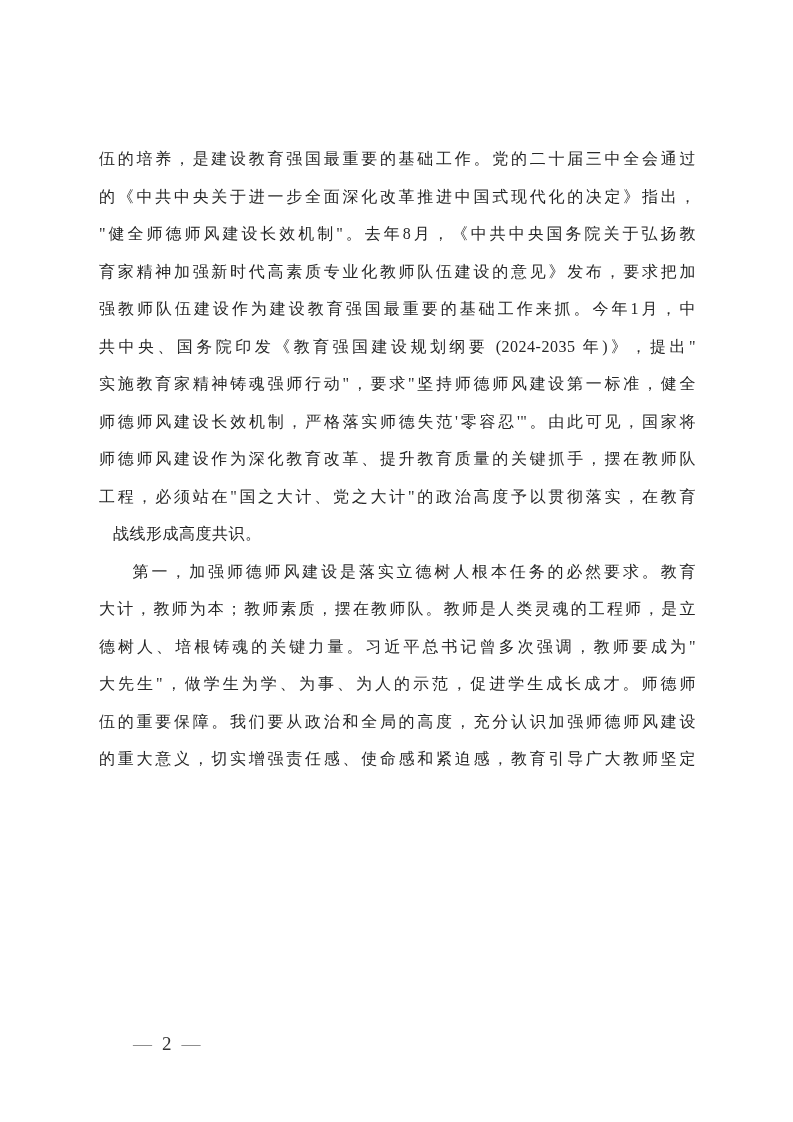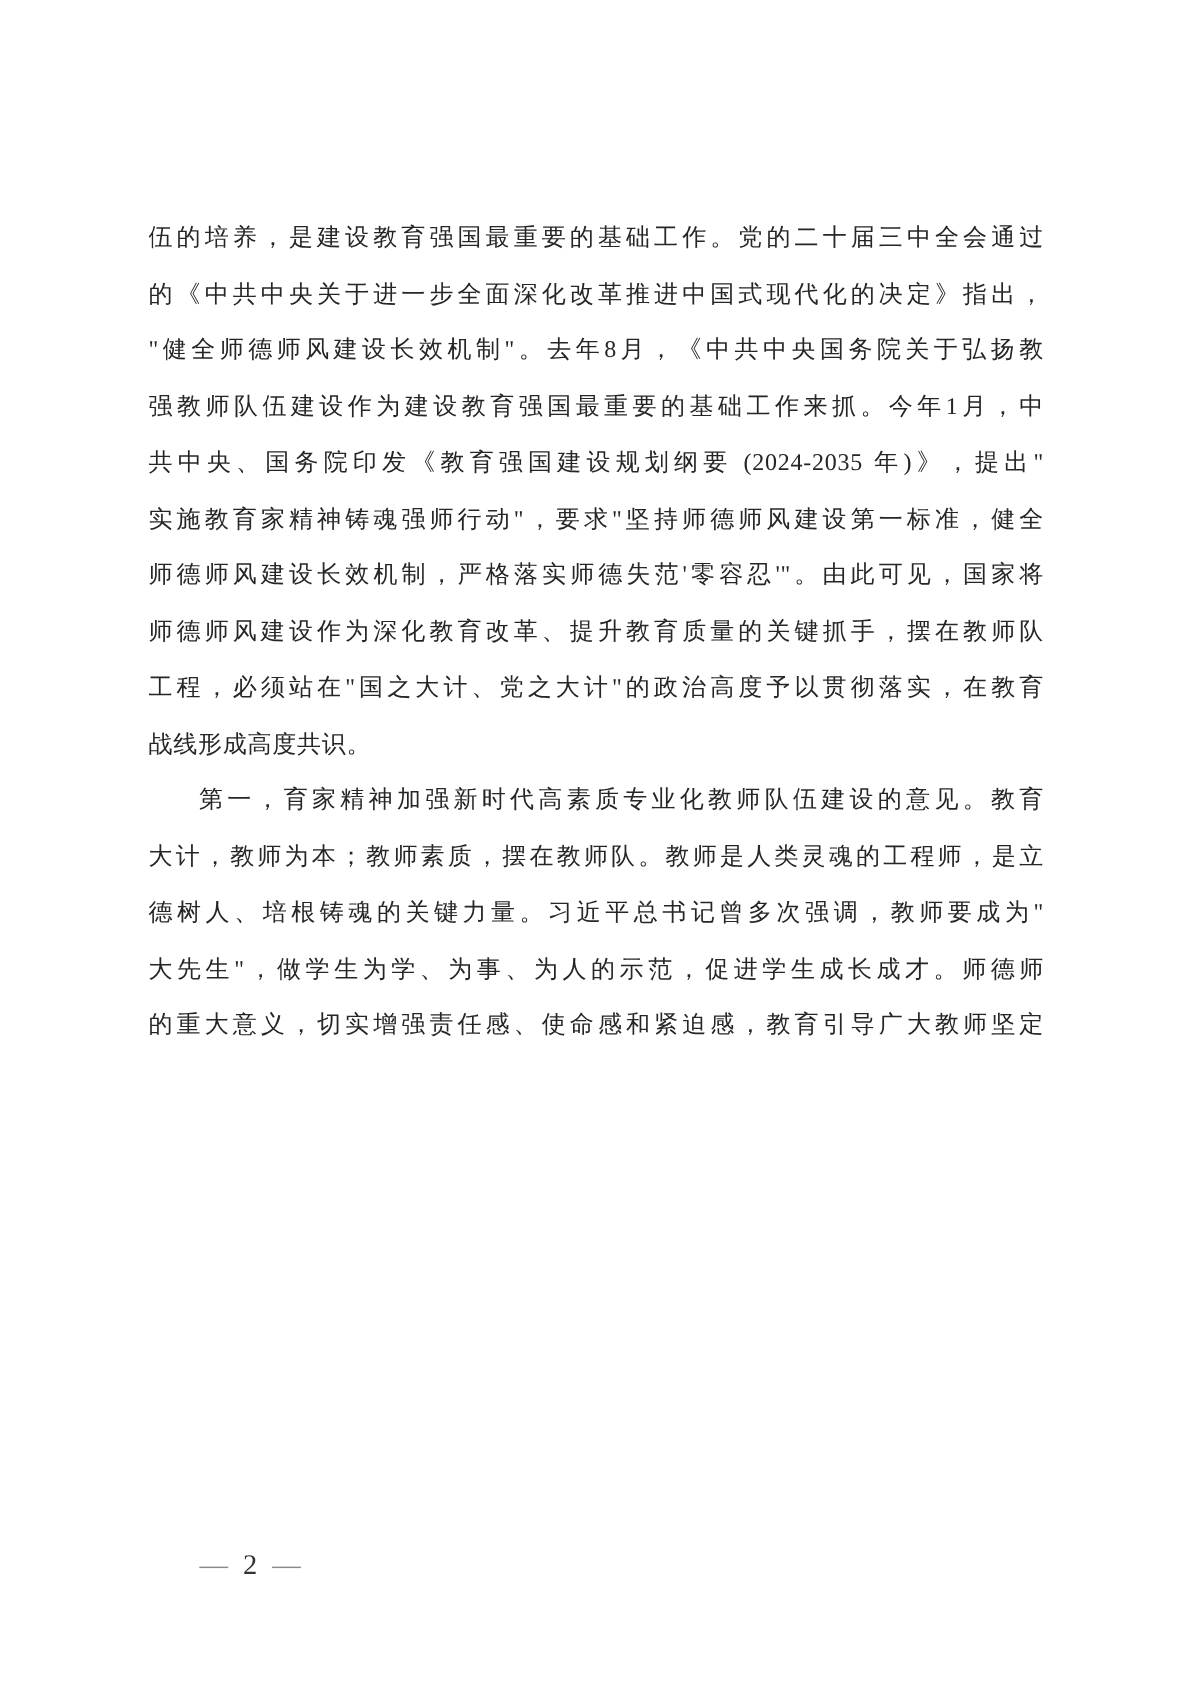--- a/index.html
+++ b/index.html
@@ -30,20 +30,21 @@
     text-align: justify;
     text-align-last: justify;
     letter-spacing: 0.5px;
     white-space: nowrap;
     overflow: hidden;
   }
   .line.indent { text-indent: 2.1em; }
   .line.final {
     text-align: center;
     text-align-last: left;
+    margin-left: 14px;
   }
   .page-footer {
     position: absolute;
     left: 133px;
     top: 1030px;
     font-size: 19px;
     line-height: 28px;
     letter-spacing: 1px;
   }
   .footer-dash { color: #8a8a8a; }
@@ -52,33 +53,35 @@
 </head>
 <body>
 
 <div class="page">
 
   <div class="document-body">
       <div class="para">
         <div class="line">伍的培养，是建设教育强国最重要的基础工作。党的二十届三中全会通过</div>
         <div class="line">的《中共中央关于进一步全面深化改革推进中国式现代化的决定》指出，</div>
         <div class="line">"健全师德师风建设长效机制"。去年8月，《中共中央国务院关于弘扬教</div>
+        <div class="line">育家精神加强新时代高素质专业化教师队伍建设的意见》发布，要求把加</div>
         <div class="line">强教师队伍建设作为建设教育强国最重要的基础工作来抓。今年1月，中</div>
         <div class="line">共中央、国务院印发《教育强国建设规划纲要 (2024-2035 年)》，提出"</div>
         <div class="line">实施教育家精神铸魂强师行动"，要求"坚持师德师风建设第一标准，健全</div>
         <div class="line">师德师风建设长效机制，严格落实师德失范'零容忍'"。由此可见，国家将</div>
         <div class="line">师德师风建设作为深化教育改革、提升教育质量的关键抓手，摆在教师队</div>
         <div class="line">工程，必须站在"国之大计、党之大计"的政治高度予以贯彻落实，在教育</div>
         <div class="line final">战线形成高度共识。</div>
       </div>
       <div class="para">
-        <div class="line indent">第一，育家精神加强新时代高素质专业化教师队伍建设的意见。教育</div>
+        <div class="line indent">第一，加强师德师风建设是落实立德树人根本任务的必然要求。教育</div>
         <div class="line">大计，教师为本；教师素质，摆在教师队。教师是人类灵魂的工程师，是立</div>
         <div class="line">德树人、培根铸魂的关键力量。习近平总书记曾多次强调，教师要成为"</div>
         <div class="line">大先生"，做学生为学、为事、为人的示范，促进学生成长成才。师德师</div>
+        <div class="line">伍的重要保障。我们要从政治和全局的高度，充分认识加强师德师风建设</div>
         <div class="line">的重大意义，切实增强责任感、使命感和紧迫感，教育引导广大教师坚定</div>
       </div>
     </div>
 
   <div class="page-footer">
     <span class="footer-dash">—</span><span class="footer-num">2</span><span class="footer-dash">—</span>
   </div>
 
 </div>
 

